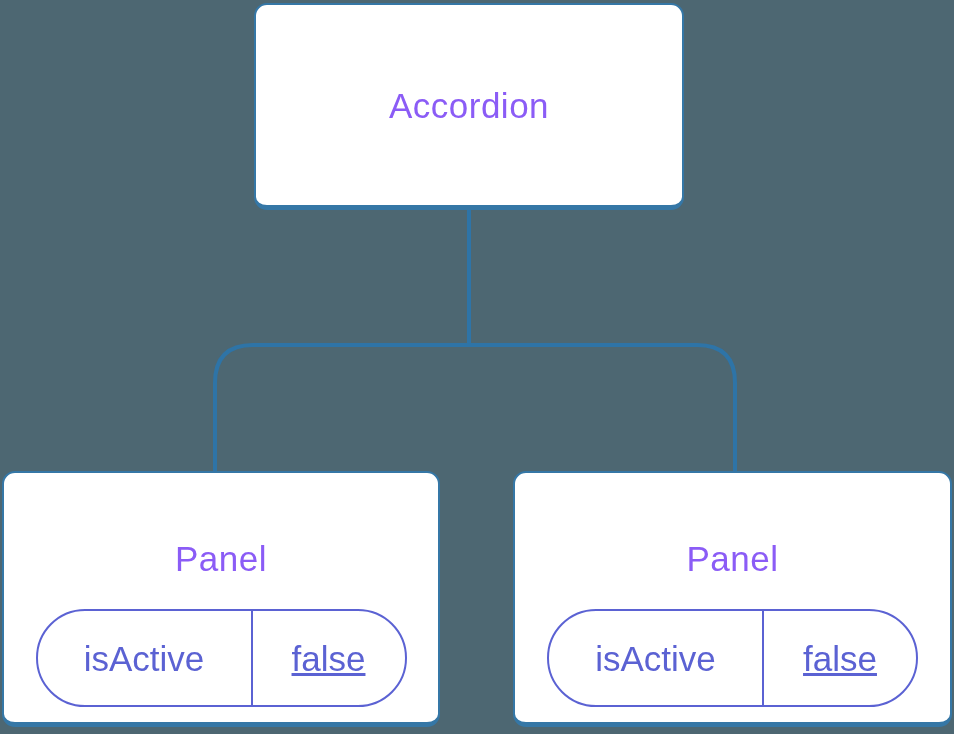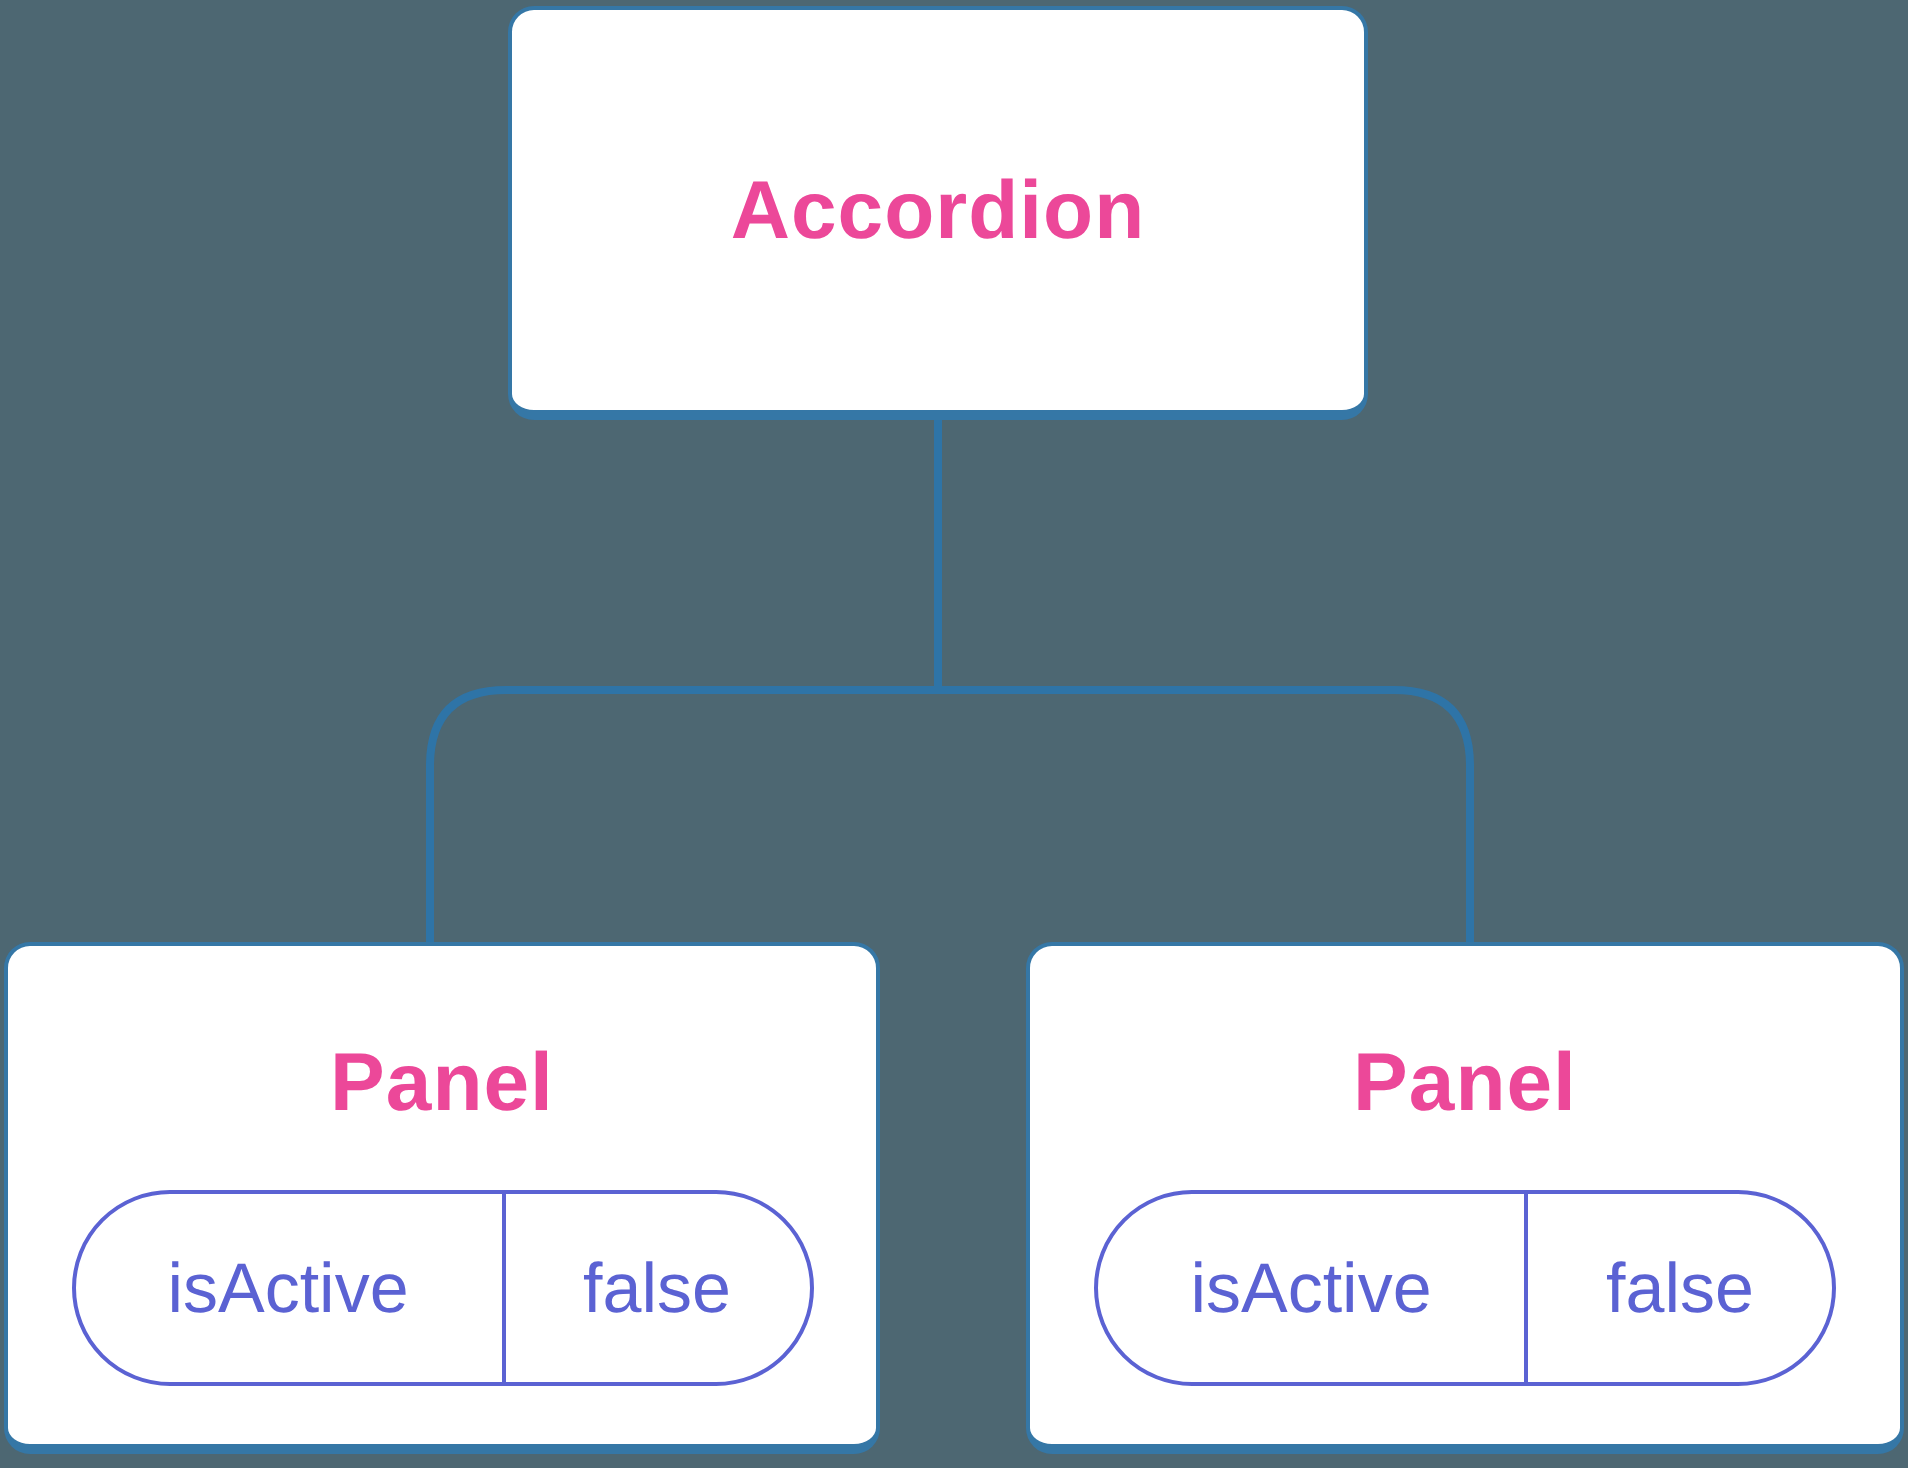--- a/index.html
+++ b/index.html
@@ -35,30 +35,30 @@
     align-items: center;
   }
   .node-root {
     left: 254px;
     top: 3px;
     width: 430px;
     height: 207px;
     justify-content: center;
   }
   .node-title {
-    color: #ec4899;
-    font-size: 41px;
-    font-weight: 700;
+    color: #8b5cf6;
+    font-size: 35px;
+    font-weight: 400;
     letter-spacing: 0.5px;
     line-height: 1;
   }
   .node-panel {
     top: 471px;
     height: 256px;
-    padding-top: 48px;
+    padding-top: 68px;
   }
   .node-panel-left  { left: 2px;   width: 438px; }
   .node-panel-right { left: 513px; width: 439px; }
   .state-pill {
     margin-top: 33px;
     width: 371px;
     height: 98px;
     box-sizing: border-box;
     border: 2.5px solid #5B62D3;
     border-radius: 49px;
@@ -75,20 +75,21 @@
     font-weight: 400;
     line-height: 1;
   }
   .pill-key {
     flex: 0 0 213px;
     border-right: 2.5px solid #5B62D3;
     text-align: center;
   }
   .pill-value {
     flex: 1 1 auto;
+    text-decoration: underline;
   }
 </style>
 </head>
 <body>
 
 <div class="stage">
 
   <svg class="connector-svg" viewBox="0 0 954 734" xmlns="http://www.w3.org/2000/svg" aria-hidden="true">
     <path d="M469 208 L469 347" fill="none" stroke="#2E74A7" stroke-width="4"></path>
     <path d="M215 472 L215 383 Q215 345 253 345 L697 345 Q735 345 735 383 L735 472" fill="none" stroke="#2E74A7" stroke-width="4"></path>

